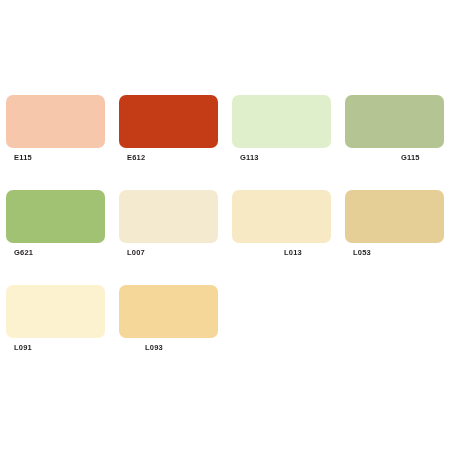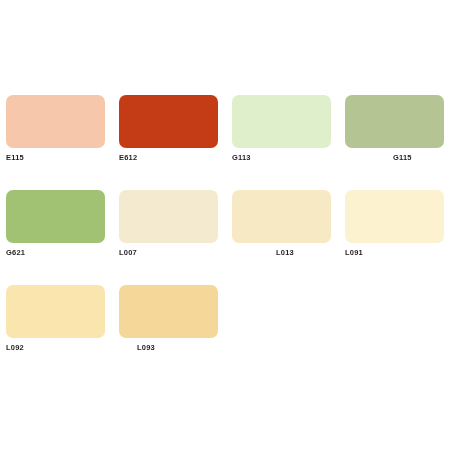--- a/index.html
+++ b/index.html
@@ -40,21 +40,21 @@
     height: 95px;
   }
   .swatch-chip {
     width: 99px;
     height: 53px;
     border-radius: 7px;
     box-sizing: border-box;
   }
   .swatch-label {
     position: absolute;
-    left: 0;
+    left: 8px;
     top: 58px;
     font-size: 7.5px;
     font-weight: bold;
     letter-spacing: 0.2px;
     color: #231f20;
     line-height: 10px;
     white-space: nowrap;
   }
 </style>
 </head>
@@ -92,30 +92,30 @@
     <div class="swatch-cell">
       <div class="swatch-chip" style="background-color: rgb(244, 234, 208);"></div>
       <div class="swatch-label" style="color: rgb(35, 31, 32);">L007</div>
     </div>
 
     <div class="swatch-cell">
       <div class="swatch-chip" style="background-color: rgb(247, 233, 196);"></div>
       <div class="swatch-label" style="color: rgb(35, 31, 32); margin-left: 44px;">L013</div>
     </div>
 
+    <div class="swatch-cell">
+      <div class="swatch-chip" style="background-color: rgb(230, 207, 150);"></div>
+      <div class="swatch-label" style="color: rgb(35, 31, 32);">L053</div>
+    </div>
 
     <div class="swatch-cell">
       <div class="swatch-chip" style="background-color: rgb(253, 242, 207);"></div>
       <div class="swatch-label" style="color: rgb(35, 31, 32);">L091</div>
     </div>
 
-    <div class="swatch-cell">
-      <div class="swatch-chip" style="background-color: rgb(251, 229, 174);"></div>
-      <div class="swatch-label" style="color: rgb(35, 31, 32);">L092</div>
-    </div>
 
     <div class="swatch-cell">
       <div class="swatch-chip" style="background-color: rgb(245, 215, 154);"></div>
       <div class="swatch-label" style="color: rgb(35, 31, 32); margin-left: 18px;">L093</div>
     </div>
 
   </div>
 </div>
 
 </body></html>

